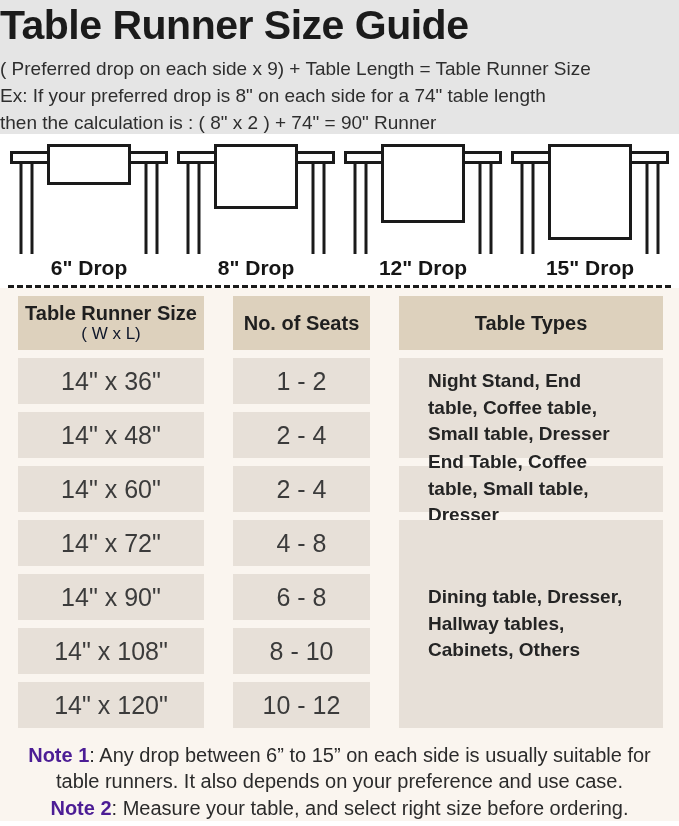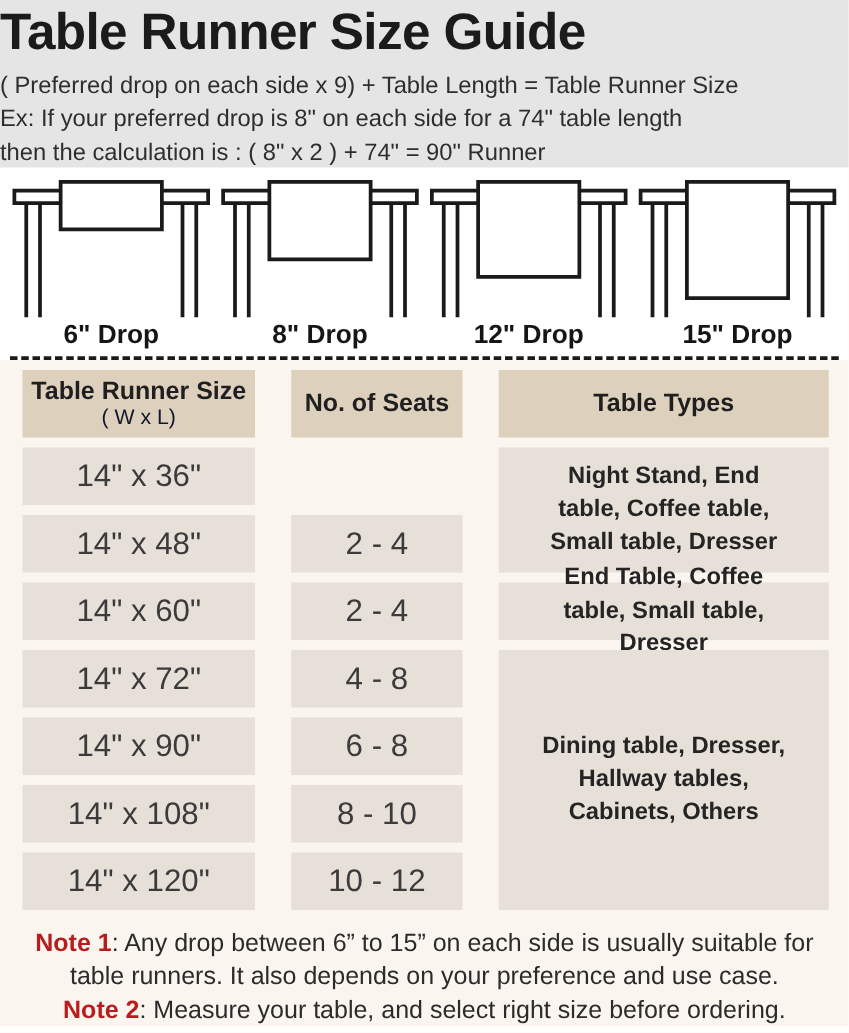--- a/index.html
+++ b/index.html
@@ -71,21 +71,21 @@
     display: grid;
     grid-template-columns: 186px 137px 264px;
     grid-template-rows: 54px repeat(7, 46px);
     gap: 8px 29px;
   }
   .cell {
     background: #e7e0d8;
     display: flex;
     align-items: center;
     justify-content: center;
-    text-align: center;
+    text-align: left;
   }
   .hcell { background: #ddd1bd; flex-direction: column; }
   .hcell .h-main { font-size: 20px; font-weight: bold; color: #1f1f1f; line-height: 1.15; }
   .hcell .h-sub  { font-size: 17px; color: #0f172a; line-height: 1.1; }
   .value-cell { font-size: 25px; color: #3b3b3b; }
   .types-cell {
     font-size: 19px;
     font-weight: bold;
     color: #242424;
     line-height: 1.42;
@@ -101,21 +101,21 @@
 
   
   .notes-section {
     background: #faf5ef;
     text-align: center;
     font-size: 20px;
     color: #2b2b2b;
     padding: 2px 10px 0 10px;
   }
   .notes-section p { line-height: 1.32; }
-  .notes-section strong { color: #b91c1c; }
+  .notes-section strong { color: #4c1d95; }
 </style>
 </head>
 <body>
 
 <div class="top-section">
   <div class="page-title">Table Runner Size Guide</div>
   <div class="formula-line">( Preferred drop on each side x 9) + Table Length = Table Runner Size</div>
   <div class="example-line">Ex: If your preferred drop is 8" on each side for a 74" table length</div>
   <div class="example-line">then the calculation is : ( 8" x 2 ) + 74" = 90" Runner</div>
 </div>
@@ -188,20 +188,21 @@
     </div>
 
     <div class="cell value-cell c1" style="grid-row:2">14" x 36"</div>
     <div class="cell value-cell c1" style="grid-row:3">14" x 48"</div>
     <div class="cell value-cell c1" style="grid-row:4">14" x 60"</div>
     <div class="cell value-cell c1" style="grid-row:5">14" x 72"</div>
     <div class="cell value-cell c1" style="grid-row:6">14" x 90"</div>
     <div class="cell value-cell c1" style="grid-row:7">14" x 108"</div>
     <div class="cell value-cell c1" style="grid-row:8">14" x 120"</div>
 
+    <div class="cell value-cell c2" style="grid-row:2">1 - 2</div>
     <div class="cell value-cell c2" style="grid-row:3">2 - 4</div>
     <div class="cell value-cell c2" style="grid-row:4">2 - 4</div>
     <div class="cell value-cell c2" style="grid-row:5">4 - 8</div>
     <div class="cell value-cell c2" style="grid-row:6">6 - 8</div>
     <div class="cell value-cell c2" style="grid-row:7">8 - 10</div>
     <div class="cell value-cell c2" style="grid-row:8">10 - 12</div>
 
     <div class="cell types-cell c3 typeA">Night Stand, End table, Coffee table, Small table, Dresser</div>
     <div class="cell types-cell c3 typeB">End Table, Coffee table, Small table, Dresser</div>
     <div class="cell types-cell c3 typeC">Dining table, Dresser, Hallway tables, Cabinets, Others</div>

